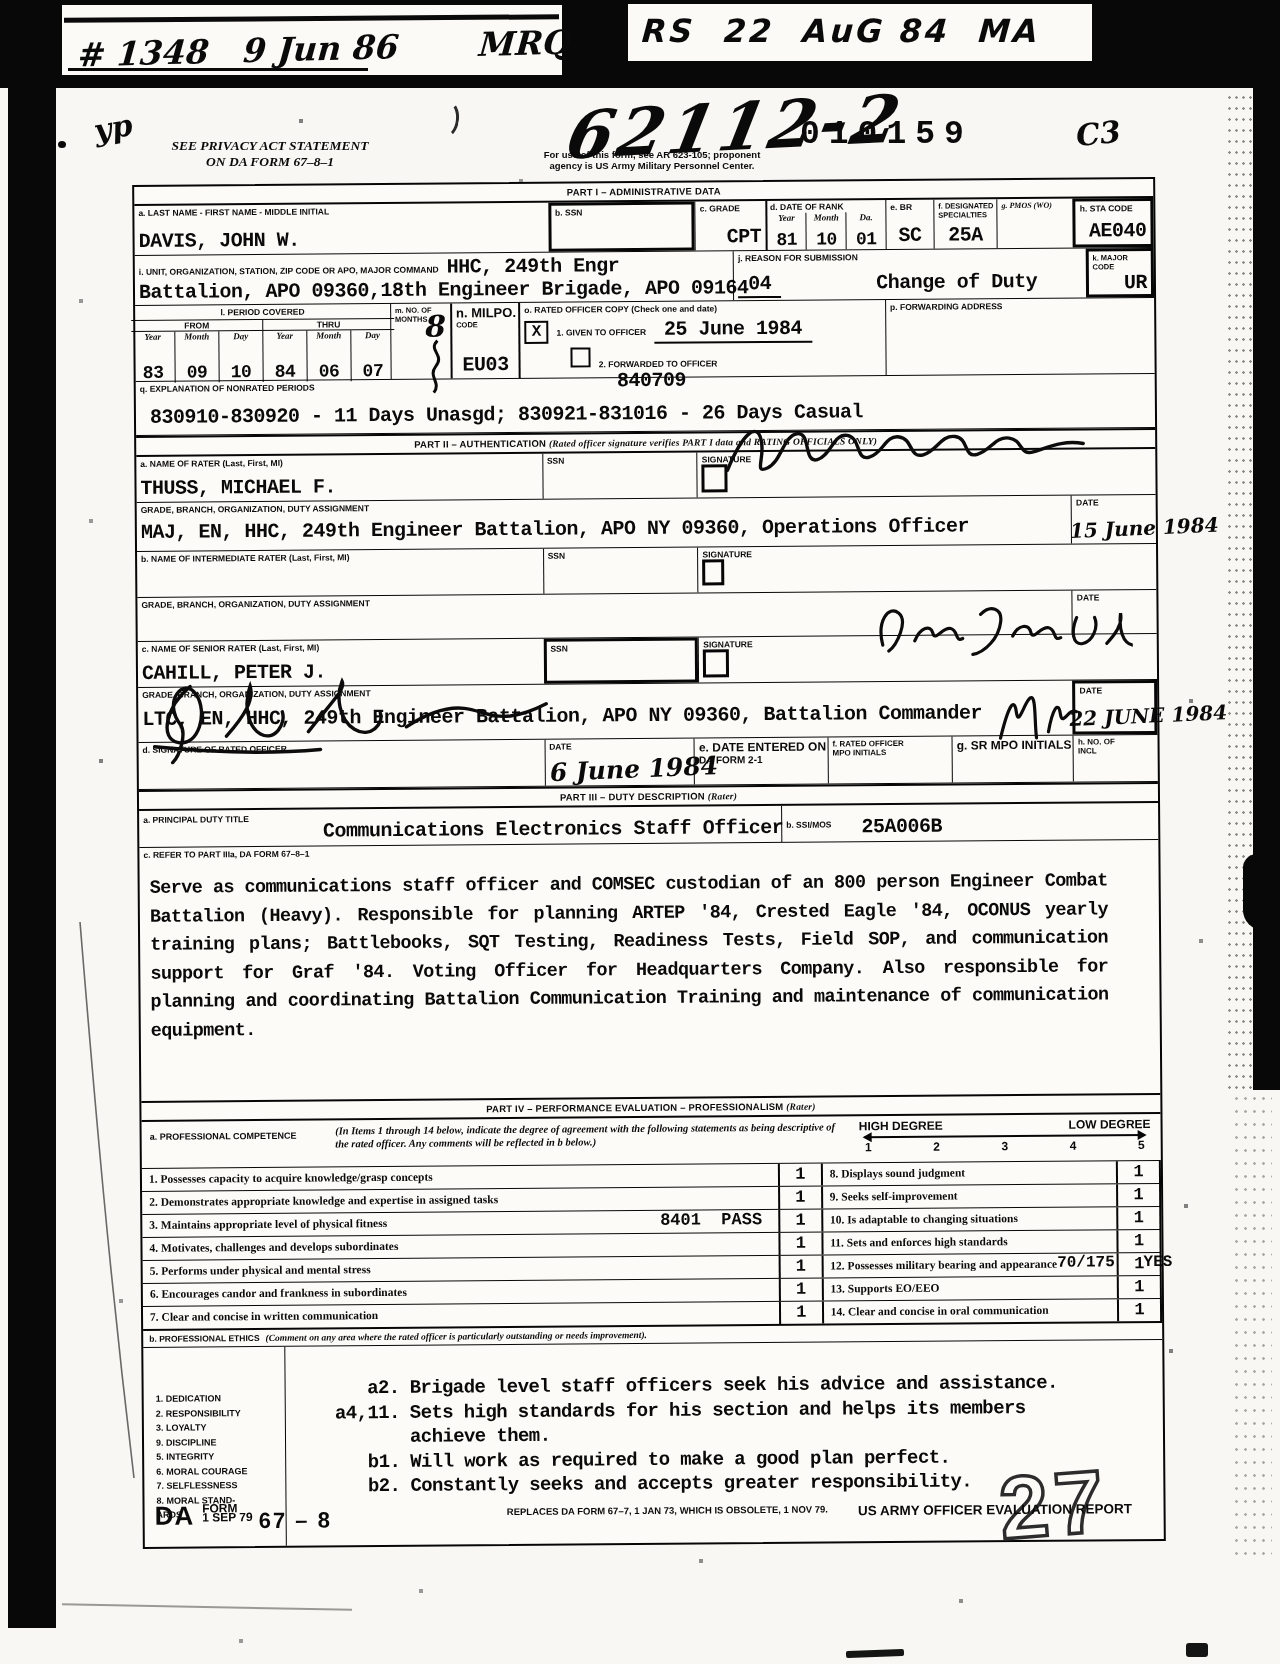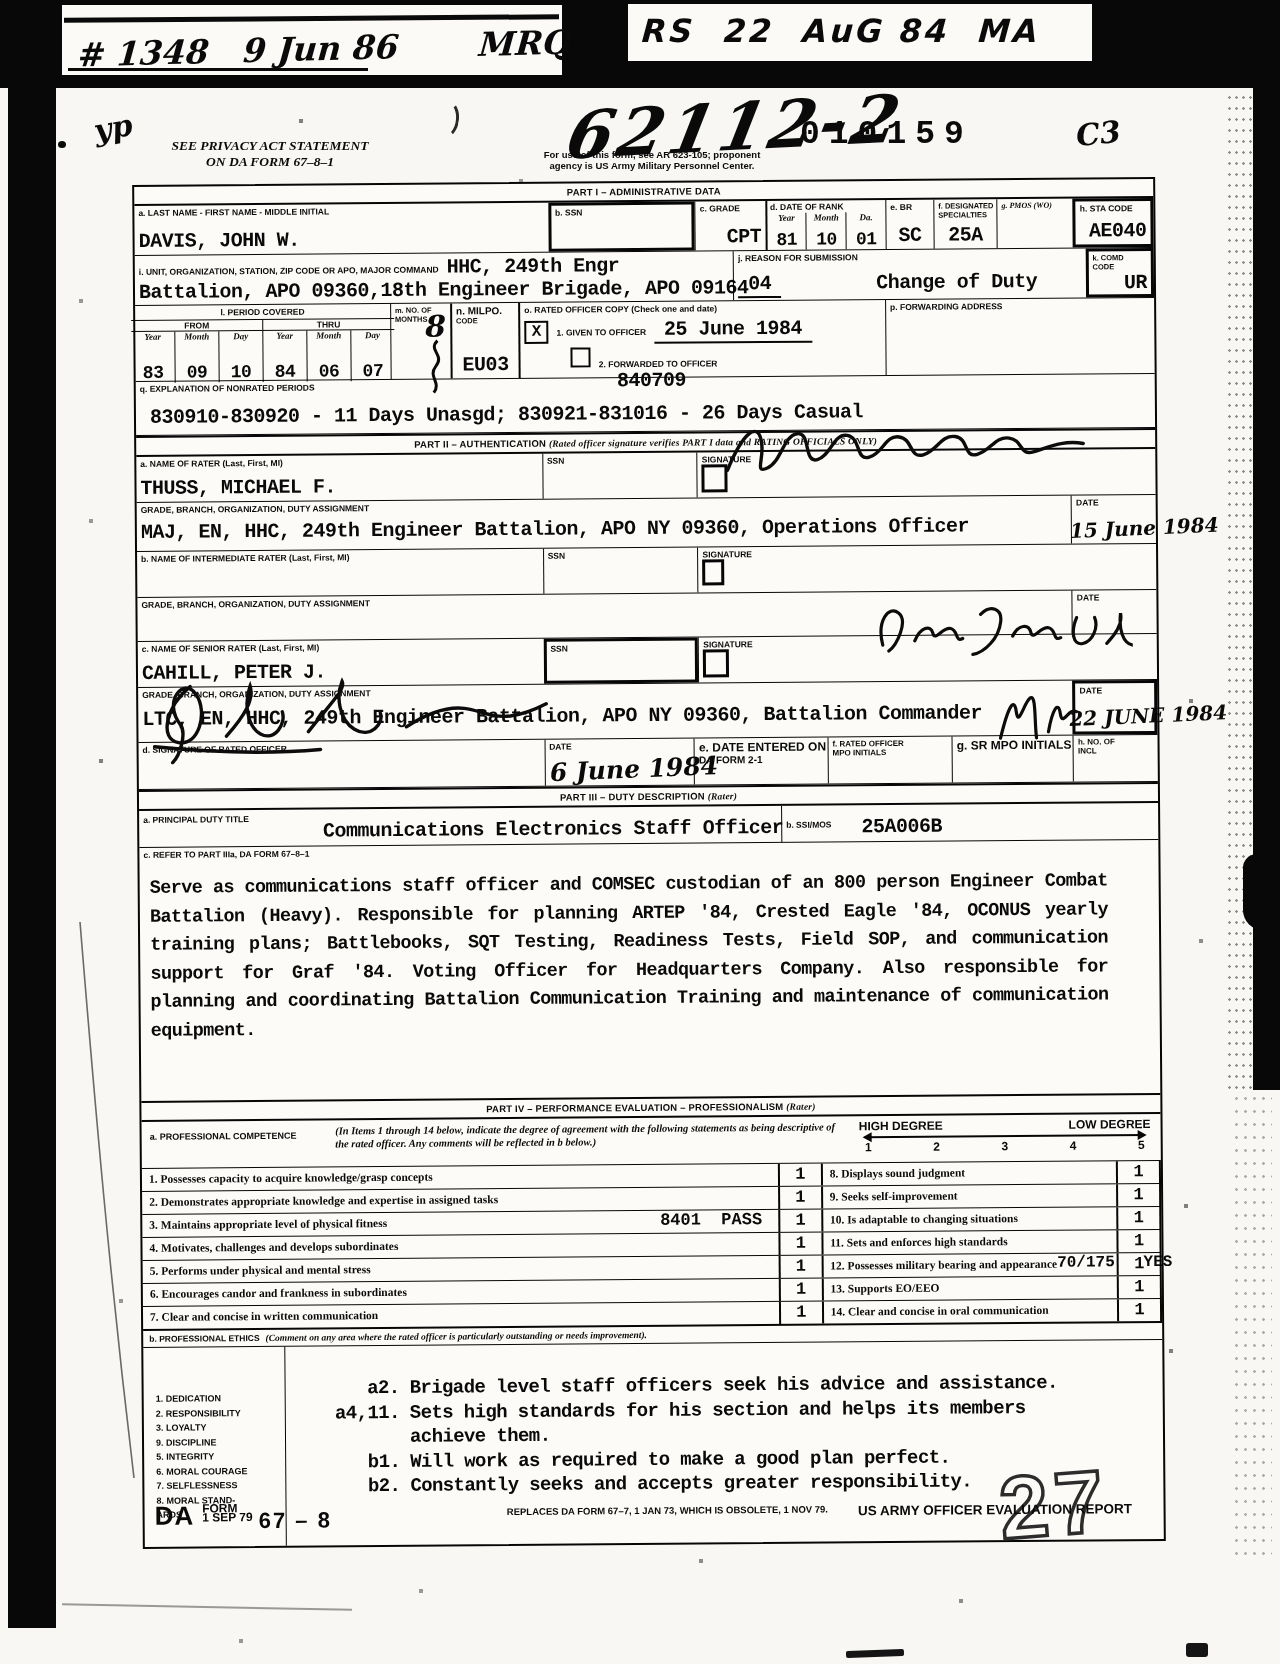--- a/index.html
+++ b/index.html
@@ -246,21 +246,21 @@
         <span class="val bot">Battalion, APO 09360,18th Engineer Brigade, APO 09164</span>
       </div>
       <div class="cell" style="width:34.6%">
         <span class="lab">j. REASON FOR SUBMISSION</span>
         <div class="hline bot" style="gap:0">
           <span class="val u">04</span>
           <span class="val" style="margin-left:95px">Change of Duty</span>
         </div>
       </div>
       <div class="cell heavy" style="width:6.7%">
-        <span class="lab" style="font-size:7.5px">k. COMD</span>
+        <span class="lab" style="font-size:7.5px">k. MAJOR</span>
         <span class="lab" style="font-size:7.5px">CODE</span>
         <span class="val bot rgt">UR</span>
       </div>
     </div>
 
     <div class="row r3">
       <div class="cell" style="width:25%; padding:0;">
         <div class="pc-table">
           <div class="ctr lab" style="padding:2px 0">l. PERIOD COVERED</div>
           <div class="pc-head">
@@ -293,21 +293,21 @@
                   <span class="val val-sm bot ctr">07</span>
                 </div>
           </div>
         </div>
       </div>
       <div class="cell" style="width:5.9%">
         <span class="lab" style="font-size:7.5px">m. NO. OF</span>
         <span class="lab" style="font-size:7.5px">MONTHS</span>
       </div>
       <div class="cell" style="width:6.9%; border-left-width:2.5px; border-right:2.5px solid #060606;">
-        <span class="lab" style="font-size:10px">n. MILPO.</span>
+        <span class="lab" style="font-size:13px">n. MILPO.</span>
         <span class="lab" style="font-size:7.5px">CODE</span>
         <span class="val bot ctr">EU03</span>
       </div>
       <div class="cell" style="width:35.8%; border-left:none;">
         <span class="lab">o. RATED OFFICER COPY (Check one and date)</span>
         <div class="hline" style="margin-top:4px">
           <span class="chk">X</span>
           <span class="lab">1. GIVEN TO OFFICER</span>
           <span class="val u">25 June 1984</span>
         </div>

